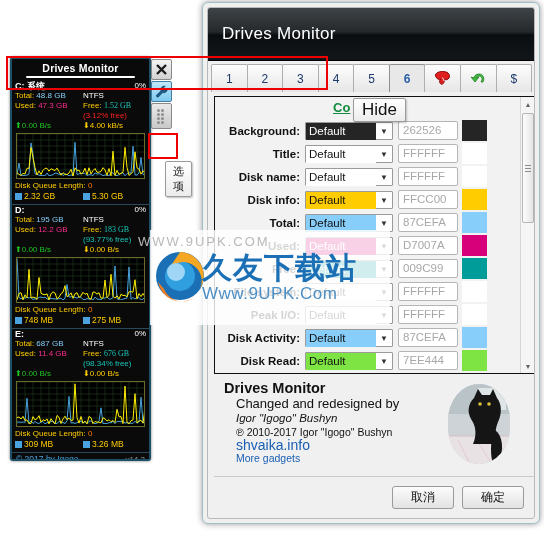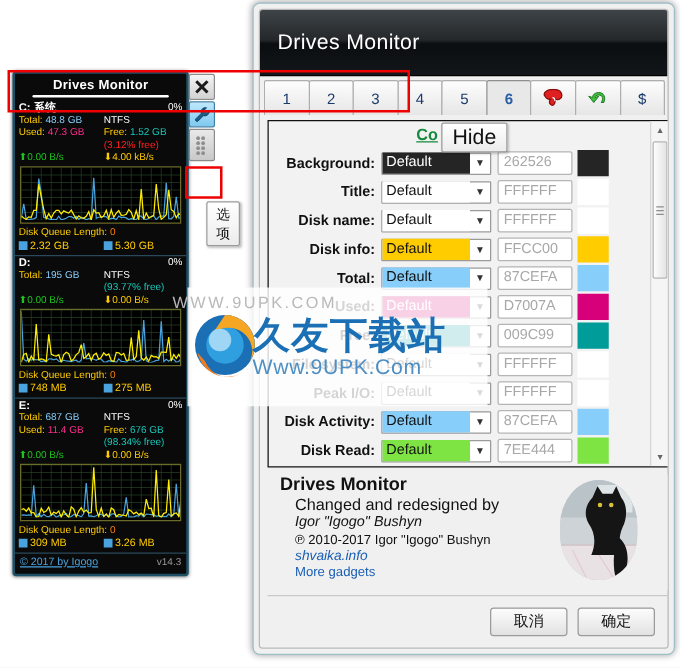--- a/index.html
+++ b/index.html
@@ -32,21 +32,21 @@
   .dname .sys{color:#ffffff;font-weight:bold;}
   .dpct{color:#ffffff;font-size:8px;}
   .r2{display:flex;line-height:10px;}
   .r2 .c1{width:68px;}
   .lab-total{color:#FFCC00;font-size:8px;}
   .val-total{color:#87CEFA;font-size:8px;}
   .lab-used{color:#FFCC00;font-size:8px;}
   .val-used{color:#ff2d8e;font-size:8px;}
   .lab-fs{color:#ffffff;font-size:8px;}
   .lab-free{color:#FFCC00;font-size:8px;}
-  .val-free{color:#19c6b8;font-size:8px;}
+  .val-free{color:#19c6b8;font-size:8px;font-family:Liberation Serif, serif;}
   .freepct{font-size:8px;}
   .bar-out{height:7px;width:66px;background:#3a3a3a;border-radius:1px;overflow:hidden;margin:1px 0;}
   .bar-in{height:100%;}
   .io-row{display:flex;line-height:10px;margin-top:0px;}
   .io-row .c1{width:68px;}
   .io-up{color:#1ec41e;font-size:8px;}
   .io-dn{color:#FFCC00;font-size:8px;}
   .arr{font-size:8px;}
   .graph{
     height:44px;margin:2px 1px 1px 1px;background:#000;
@@ -149,21 +149,21 @@
   }
   .crow{display:flex;align-items:center;height:23px;padding-left:2px;}
   .clabel{
     width:88px;text-align:right;padding-right:5px;
     font-size:11.5px;font-weight:bold;color:#111;
     white-space:nowrap;box-sizing:border-box;
   }
   .cselect{
     position:relative;width:88px;height:18px;
     border:1px solid #9a9a9a;background:#fff;border-radius:1px;
-    box-sizing:border-box;display:flex;align-items:center;
+    box-sizing:border-box;display:flex;align-items:flex-start;
   }
   .cselect .cval{
     flex:1;font-size:11.5px;padding-left:3px;line-height:17px;
     white-space:nowrap;overflow:hidden;
   }
   .cselect .carrow{
     width:16px;text-align:center;font-size:8px;color:#333;
     border-left:0;line-height:17px;
   }
   .chex{
@@ -192,21 +192,21 @@
 
   
   #about{
     position:absolute;left:6px;top:372px;width:322px;height:92px;
     background:#f0f0f0;
   }
   #about-title{font-size:14.5px;font-weight:bold;color:#111;padding-left:10px;}
   #about-l1{font-size:13px;color:#111;padding-left:22px;line-height:15px;}
   #about-l2{font-size:11.5px;color:#111;padding-left:22px;line-height:14px;font-style:italic;}
   #about-l3{font-size:10.5px;color:#111;padding-left:22px;line-height:14px;}
-  #about-l4{font-size:11px;color:#1a5fb4;padding-left:22px;line-height:13px;font-style:italic;}
+  #about-l4{font-size:14px;color:#1a5fb4;padding-left:22px;line-height:13px;}
   #about-l5{font-size:10.5px;color:#1a5fb4;padding-left:22px;line-height:13px;}
   #cat{
     position:absolute;right:26px;top:4px;width:62px;height:80px;
     border-radius:50%/46%;overflow:hidden;background:#c9cfd2;
   }
   #divider{position:absolute;left:6px;top:468px;width:322px;height:1px;background:#c9c9c9;}
   #btnrow{position:absolute;right:10px;top:478px;display:flex;gap:8px;}
   .dbtn{
     width:62px;height:23px;
     background:linear-gradient(#fcfcfc,#e2e2e2);
@@ -298,20 +298,26 @@
           <div class="drive-row">
        <span class="dname">D:</span>
        <span class="dpct">0%</span>
      </div>
      <div class="r2">
        <span class="c1"><span class="lab-total">Total:</span>
        <span class="val-total">195 GB</span></span>
        <span class="lab-fs">NTFS</span>
      </div>
      <div class="r2">
+       <span class="c1"><span class="lab-used">Used:</span>
+       <span class="val-used">12.2 GB</span></span>
+       <span><span class="lab-free">Free:</span>
+       <span class="val-free">183 GB</span></span>
+     </div>
+     <div class="r2">
        <span class="c1"><span class="bar-out"><span class="bar-in" style="width:7%;background:#2fbf2f"></span></span></span>
        <span class="freepct" style="color:#19c6b8">(93.77% free)</span>
      </div>
      <div class="io-row">
        <span class="c1 io-up"><span class="arr">⬆</span>0.00 B/s</span>
        <span class="io-dn"><span class="arr">⬇</span>0.00 B/s</span>
      </div>
      <div class="graph">
             <svg width="131" height="42" viewBox="0 0 131 42">
               <line x1="0" y1="0" x2="0" y2="42" stroke="#2a4a2a" stroke-width=".5"></line>

